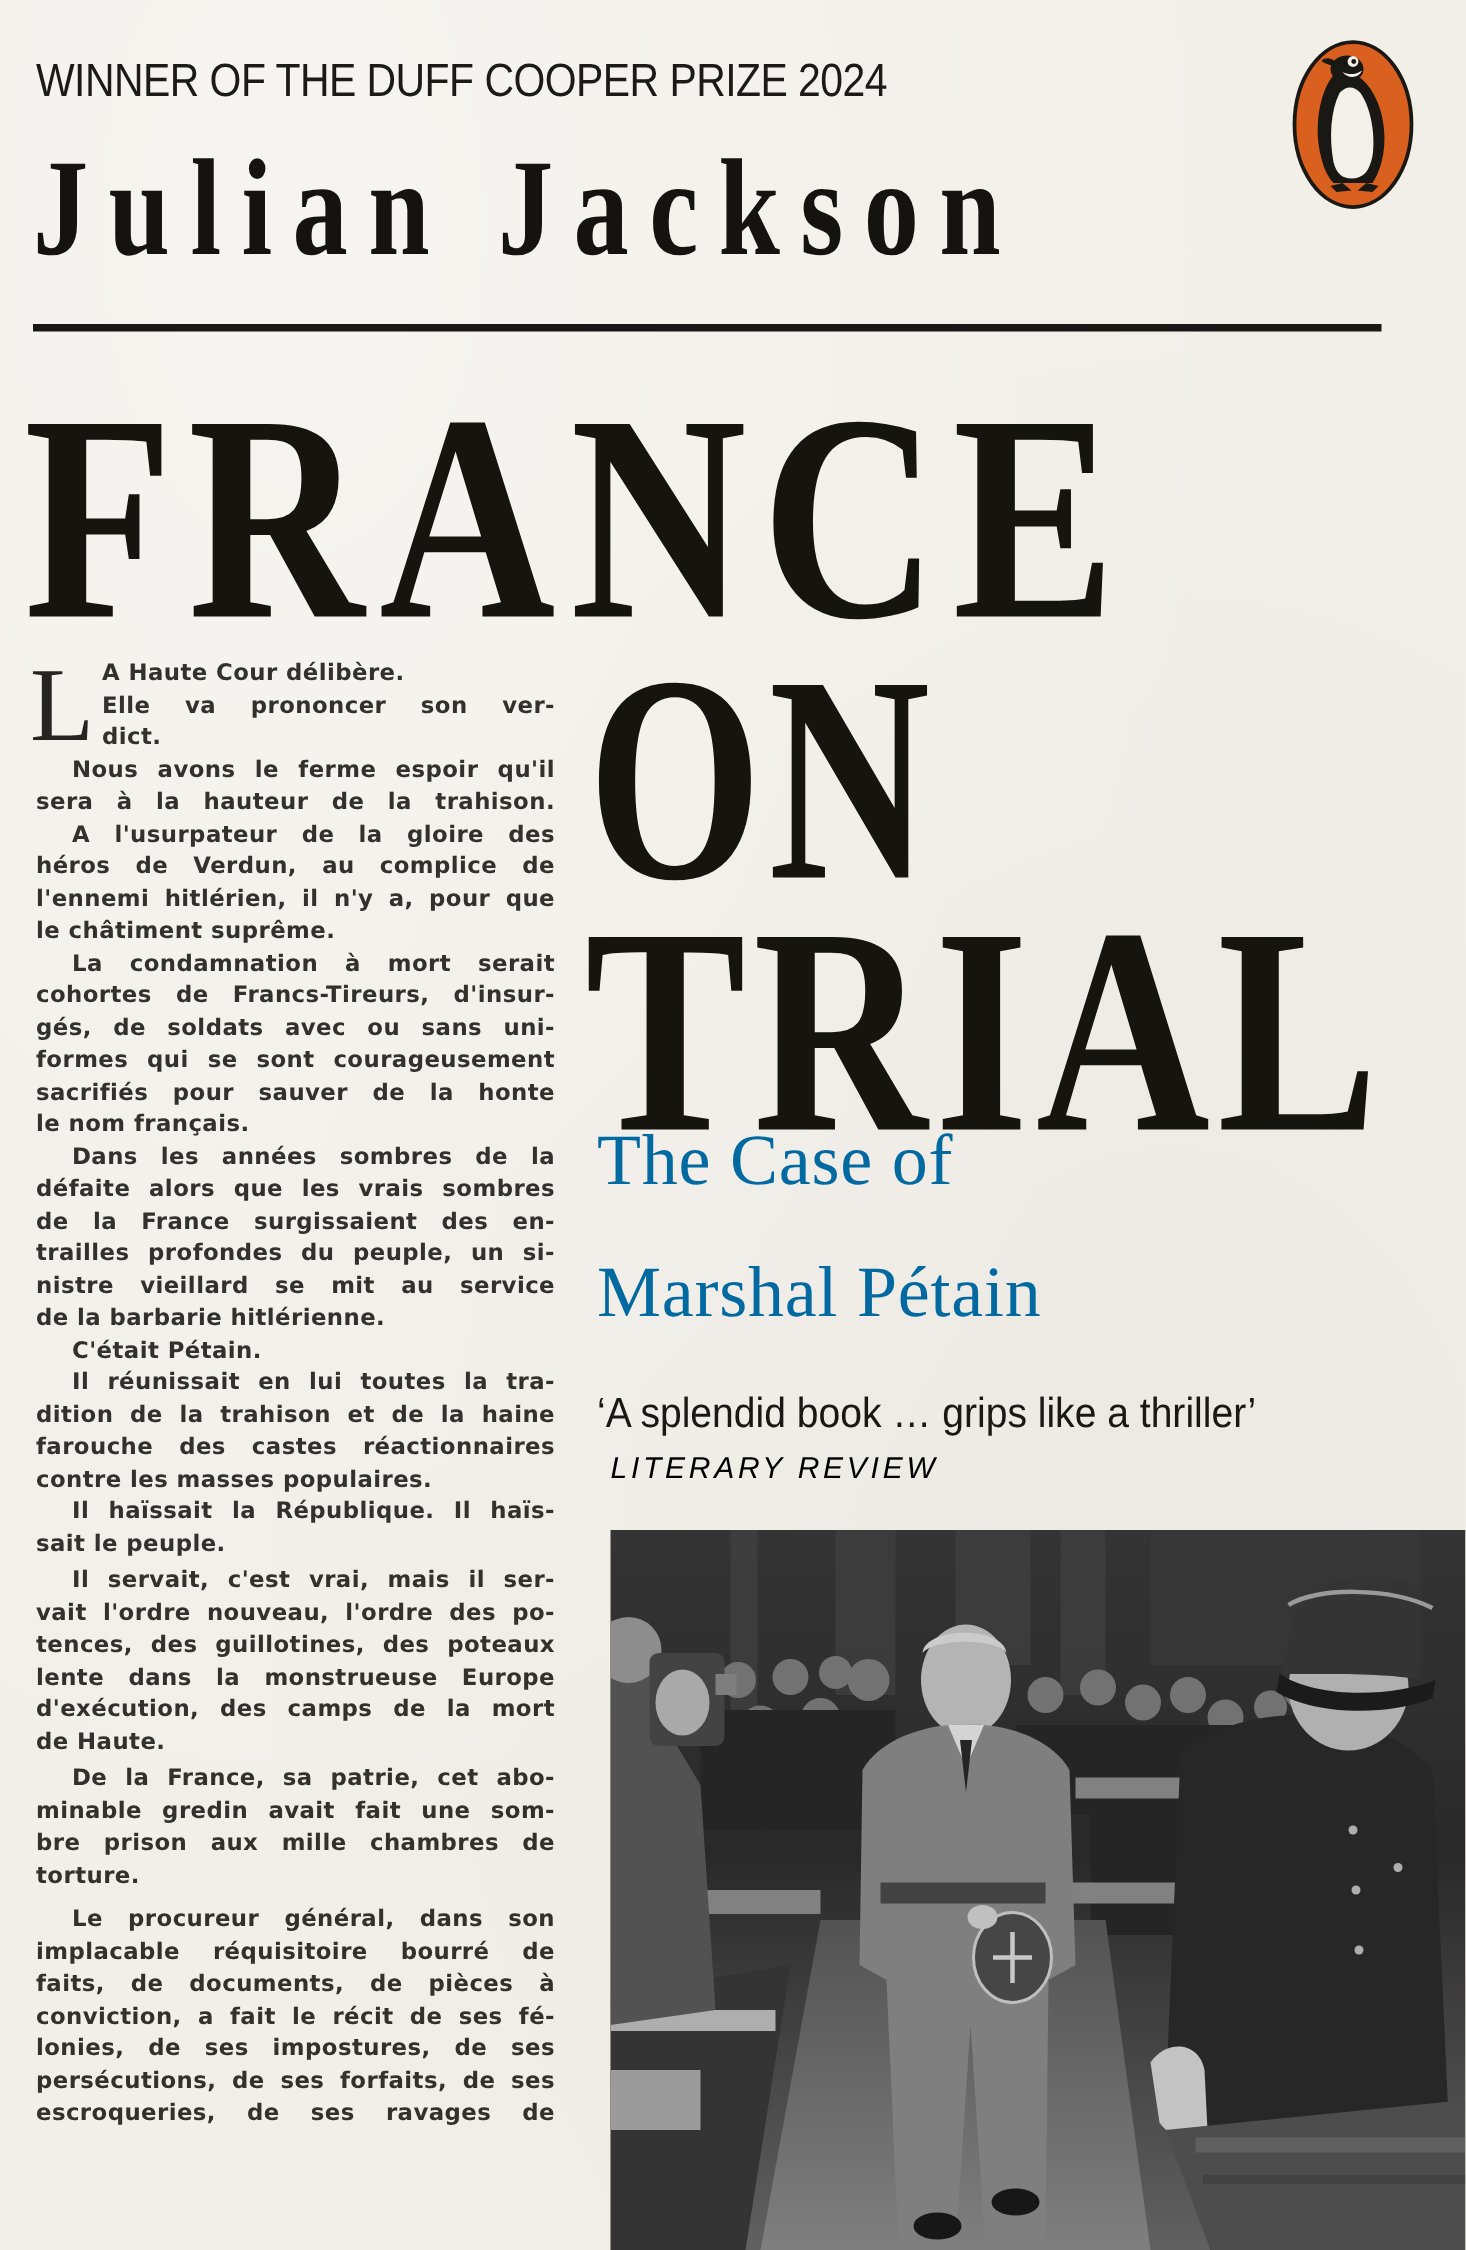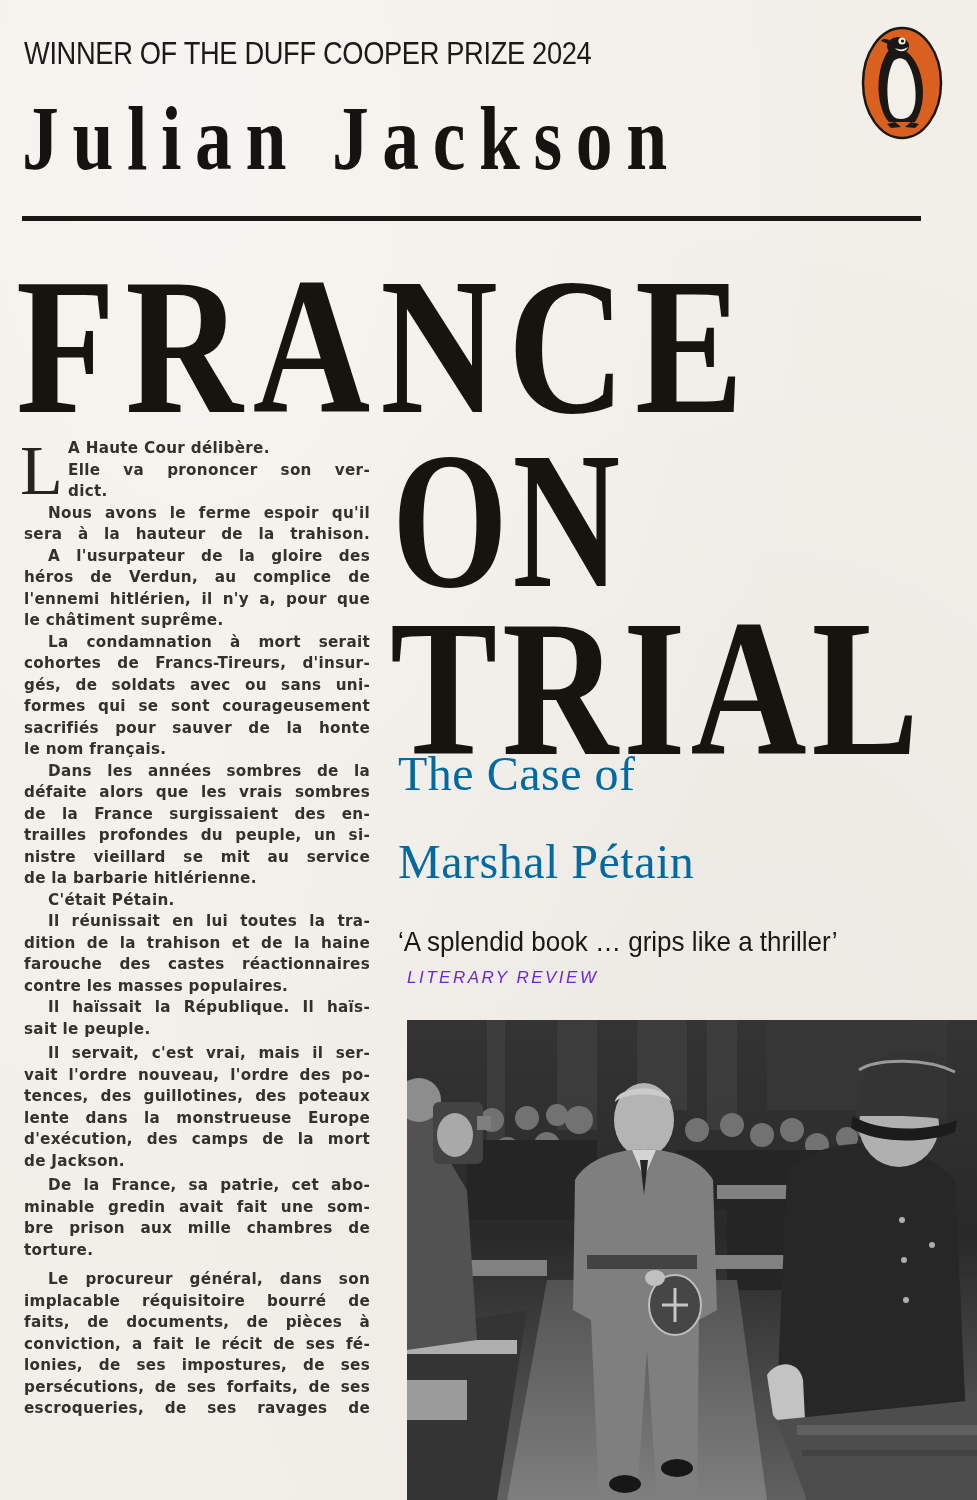--- a/index.html
+++ b/index.html
@@ -62,21 +62,21 @@
   }
   .quote {
     left: 398px; top: 926px;
     font-family: "Liberation Sans", sans-serif; font-size: 28px;
     transform: scaleX(0.93); transform-origin: left top;
     white-space: nowrap; color: #1a1814;
   }
   .source {
     left: 407px; top: 968px;
     font-family: "Liberation Sans", sans-serif; font-style: italic;
-    font-size: 17px; letter-spacing: 2.5px; color: #6d28d9;
+    font-size: 20px; letter-spacing: 2.5px; color: #000000;
     white-space: nowrap;
   }
 
   
   .column {
     left: 24px; top: 438px; width: 346px;
     font-family: "DejaVu Sans", sans-serif;
     font-size: 15.2px; color: #23211d;
     font-weight: bold;
     opacity: 0.92;
@@ -170,21 +170,21 @@
   <div class="line">dition de la trahison et de la haine</div>
   <div class="line">farouche des castes réactionnaires</div>
   <div class="line last">contre les masses populaires.</div>
   <div class="line indent">Il haïssait la République. Il haïs-</div>
   <div class="line last">sait le peuple.</div>
   <div class="line indent gap">Il servait, c'est vrai, mais il ser-</div>
   <div class="line">vait l'ordre nouveau, l'ordre des po-</div>
   <div class="line">tences, des guillotines, des poteaux</div>
   <div class="line">lente dans la monstrueuse Europe</div>
   <div class="line">d'exécution, des camps de la mort</div>
-  <div class="line last">de Jackson.</div>
+  <div class="line last">de Haute.</div>
   <div class="line indent gap">De la France, sa patrie, cet abo-</div>
   <div class="line">minable gredin avait fait une som-</div>
   <div class="line">bre prison aux mille chambres de</div>
   <div class="line last">torture.</div>
   <div class="line indent biggap">Le procureur général, dans son</div>
   <div class="line">implacable réquisitoire bourré de</div>
   <div class="line">faits, de documents, de pièces à</div>
   <div class="line">conviction, a fait le récit de ses fé-</div>
   <div class="line">lonies, de ses impostures, de ses</div>
   <div class="line">persécutions, de ses forfaits, de ses</div>

